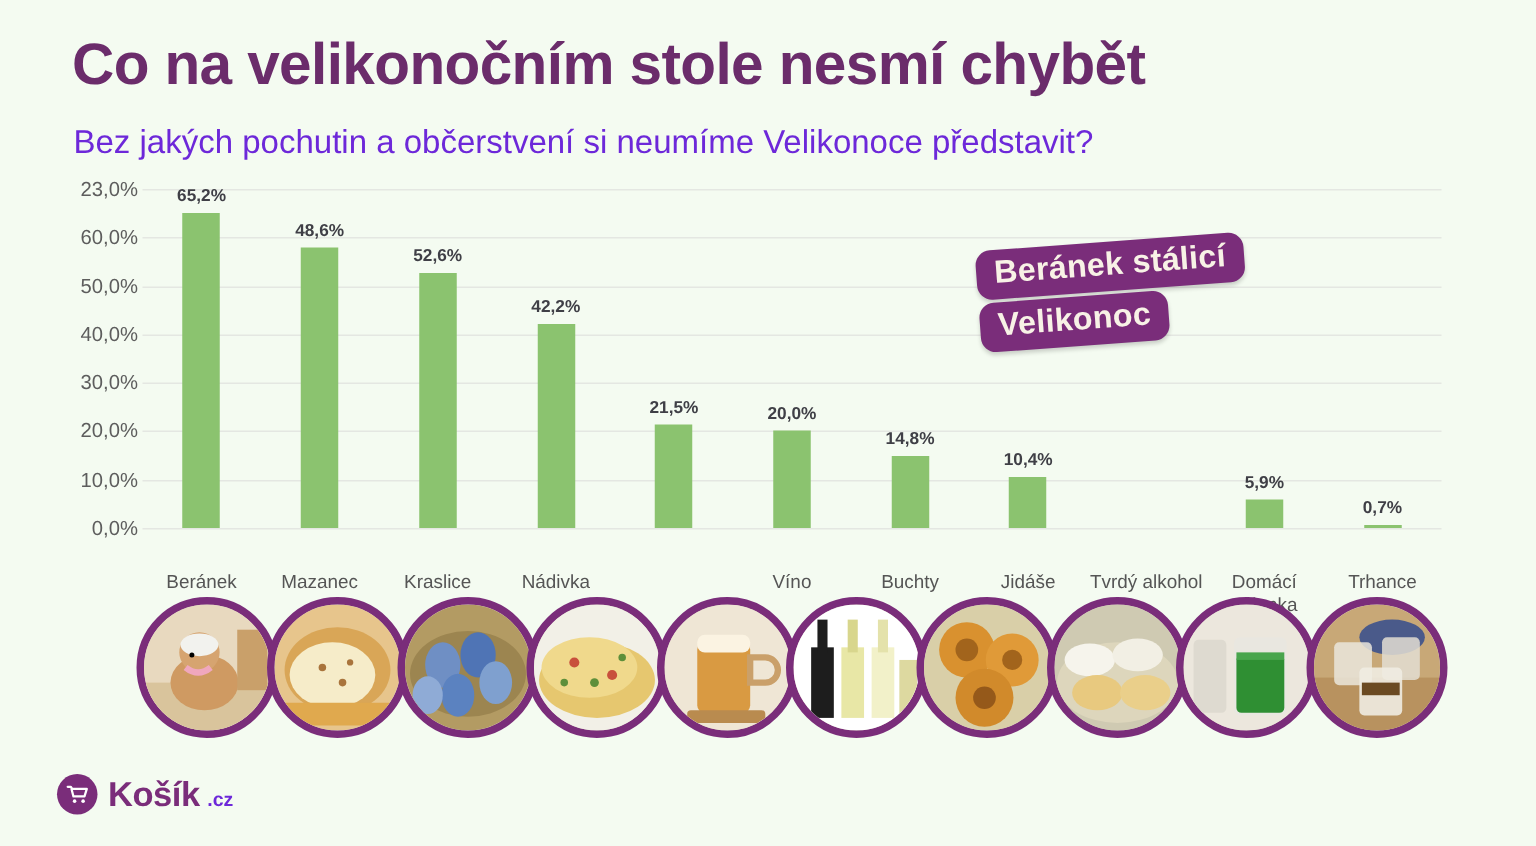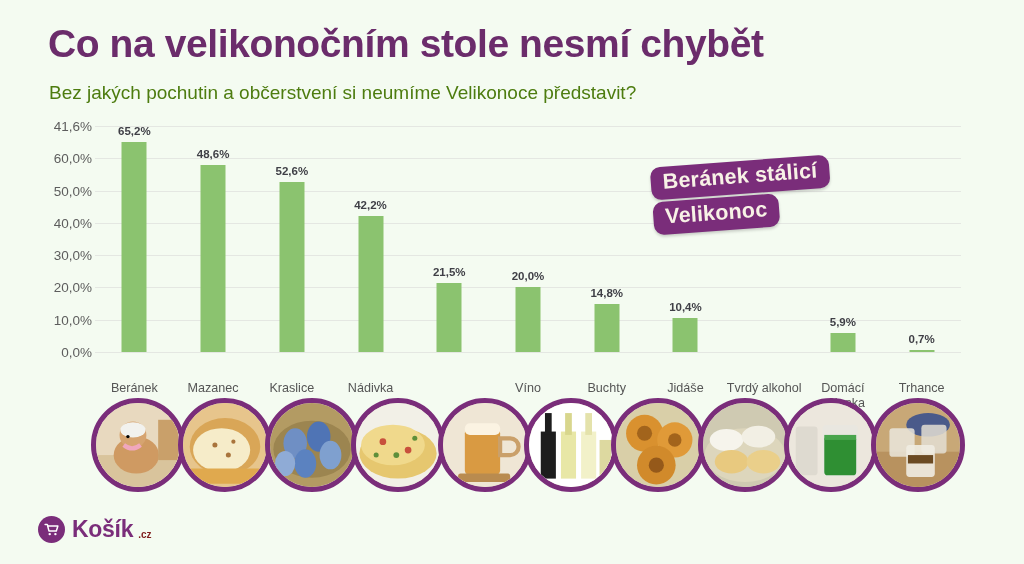--- a/index.html
+++ b/index.html
@@ -29,22 +29,22 @@
     font-size: 39px;
     font-weight: bold;
     color: #6b2c6b;
     letter-spacing: -0.4px;
     white-space: nowrap;
   }
   .subtitle {
     position: absolute;
     left: 49px;
     top: 82px;
-    font-size: 19px;
-    color: #4d7c0f;
+    font-size: 22px;
+    color: #6d28d9;
     white-space: nowrap;
   }
 
   
   .chart {
     position: absolute;
     left: 0;
     top: 118px;
     width: 1024px;
     height: 245px;
@@ -182,23 +182,23 @@
     align-items: center;
     justify-content: center;
   }
   .logo-text {
     font-size: 23px;
     font-weight: bold;
     color: #7a2d7a;
     letter-spacing: -0.3px;
   }
   .logo-tld {
-    font-size: 10px;
+    font-size: 13px;
     font-weight: bold;
-    color: #7f1d1d;
+    color: #6d28d9;
     margin-left: -2px;
     align-self: flex-end;
     padding-bottom: 3px;
   }
 </style>
 </head>
 <body>
 
 <div id="infographic">
 
@@ -207,21 +207,21 @@
 
   <div class="chart">
     <div id="ytick-container">
         <div class="ytick" style="top: 234px;">0,0%</div>
         <div class="ytick" style="top: 201.714px;">10,0%</div>
         <div class="ytick" style="top: 169.429px;">20,0%</div>
         <div class="ytick" style="top: 137.143px;">30,0%</div>
         <div class="ytick" style="top: 104.857px;">40,0%</div>
         <div class="ytick" style="top: 72.5714px;">50,0%</div>
         <div class="ytick" style="top: 40.2857px;">60,0%</div>
-        <div class="ytick" style="top: 8px;">41,6%</div>
+        <div class="ytick" style="top: 8px;">23,0%</div>
       </div>
     <div class="plot" id="plot">
         <div class="gridline" style="top: 226px;"></div>
         <div class="gridline" style="top: 193.714px;"></div>
         <div class="gridline" style="top: 161.429px;"></div>
         <div class="gridline" style="top: 129.143px;"></div>
         <div class="gridline" style="top: 96.8571px;"></div>
         <div class="gridline" style="top: 64.5714px;"></div>
         <div class="gridline" style="top: 32.2857px;"></div>
         <div class="gridline" style="top: 0px;"></div>

